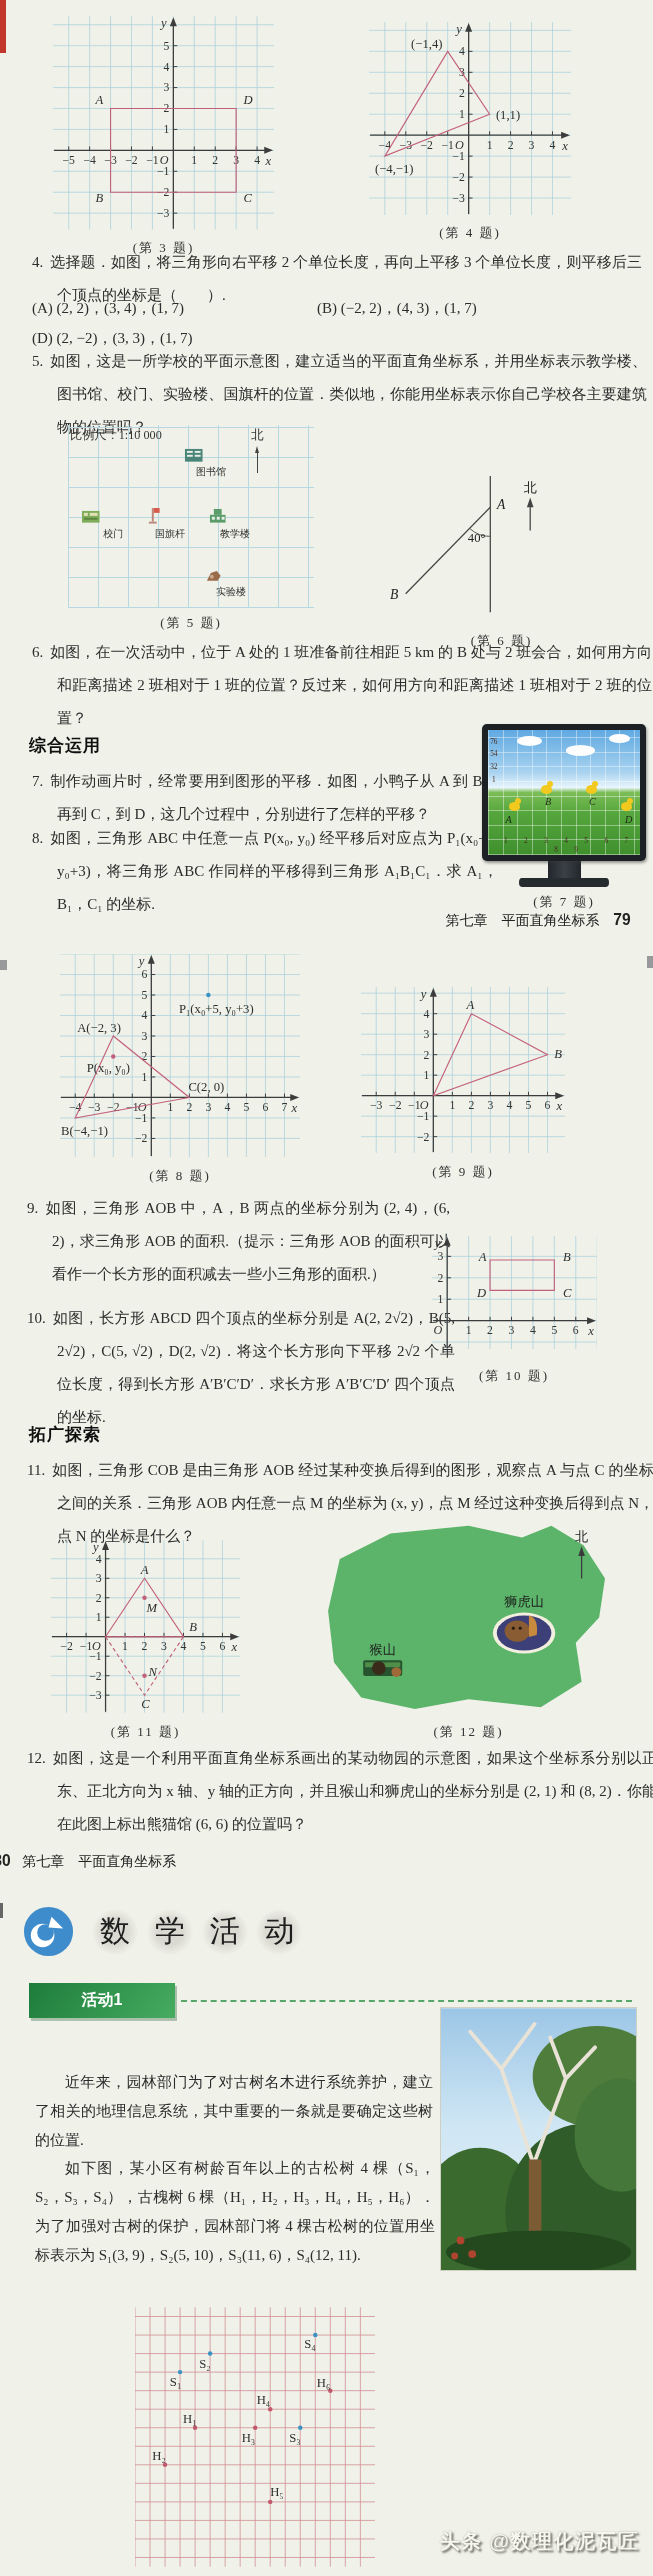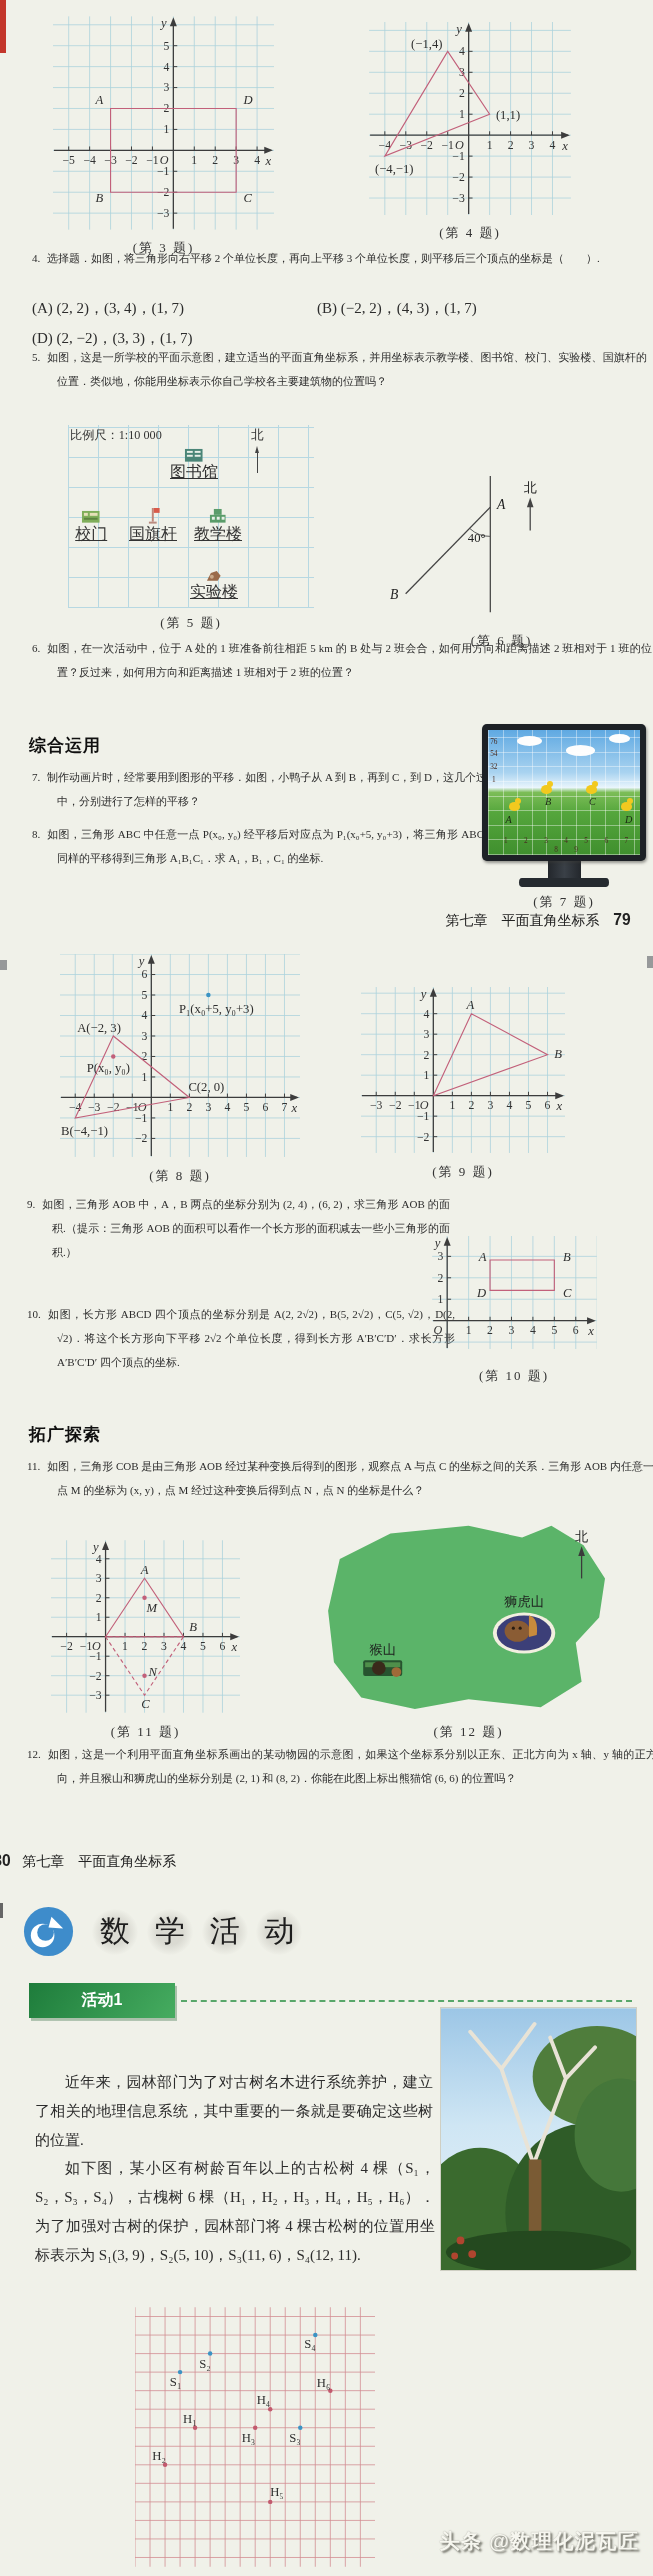--- a/index.html
+++ b/index.html
@@ -1,40 +1,40 @@
 <!DOCTYPE html>
 <html><head>
 <meta charset="utf-8">
 <style>
   html,body{margin:0;padding:0;}
   .page{position:relative;width:654px;height:2576px;background:#f0f1e9;overflow:hidden;
         font-family:"Liberation Serif","DejaVu Serif","DejaVu Sans",serif;color:#2c2c2c;}
   .abs{position:absolute;}
-  .q{font-size:11px;line-height:24px;text-align:justify;padding-left:25px;text-indent:-25px;}
+  .q{font-size:15px;line-height:33px;text-align:justify;padding-left:25px;text-indent:-25px;}
   .qno{margin-right:6.8px;}
   .opts{display:grid;grid-template-columns:285px 263px;row-gap:4.9px;margin-top:2.9px;
         font-size:15px;line-height:25px;}
   .sechdr{font-family:"Liberation Sans","DejaVu Sans",sans-serif;font-weight:700;font-size:17px;color:#101010;letter-spacing:1px;}
   .figcap{text-align:center;font-size:13px;color:#333;margin-top:5.9px;letter-spacing:2px;}
   .figblock{text-align:center;}
   .hdr79{font-size:14px;color:#222;}
   .hdr79 b{font-family:"Liberation Sans","DejaVu Sans",sans-serif;font-size:15.6px;margin-left:13.7px;font-weight:700;}
   .ftr{font-size:14px;color:#222;}
   .ftr b{font-family:"Liberation Sans","DejaVu Sans",sans-serif;font-size:15.6px;margin-right:11.7px;font-weight:700;}
   .para{font-size:15px;line-height:29px;text-align:justify;text-indent:2em;margin-top:44px;}
   
   .map5{width:246px;}
   .m5grid{position:relative;width:246px;height:183px;
      background-image:repeating-linear-gradient(0deg,#b7d8e2 0,#b7d8e2 1px,transparent 1px,transparent 30px),
                       repeating-linear-gradient(90deg,#b7d8e2 0,#b7d8e2 1px,transparent 1px,transparent 30px);}
   .m5scale{position:absolute;left:2px;top:2px;font-size:12.2px;color:#333;}
   .m5north{position:absolute;left:183px;top:2px;font-size:12.7px;color:#333;text-align:center;}
   .narrow{display:block;margin:2px auto 0;width:0;height:0;border-left:2.9px solid transparent;border-right:2.9px solid transparent;border-bottom:7.8px solid #444;}
   .nstem{display:block;margin:-2px auto 0;width:1.5px;height:21.5px;background:#444;}
-  .m5item{position:absolute;width:64px;text-align:center;font-size:16px;color:#333;line-height:16.6px;text-decoration:underline;}
+  .m5item{position:absolute;width:64px;text-align:right;font-size:10px;color:#333;line-height:16.6px;}
   .m5icon{display:block;margin:0 auto 1px;}
   
   .monitor{width:164px;}
   .mframe{position:relative;width:152px;height:125px;background:#1d2126;border-radius:4.9px;padding:5.9px;box-shadow:1px 2px 2.9px rgba(60,60,55,.5);}
   .mscreen{position:relative;width:100%;height:100%;overflow:hidden;
      background:linear-gradient(180deg,#5fa9e2 0%,#a9d3f0 34%,#e9f5fc 46%,#7cbd57 50%,#55a63c 66%,#3f8f2e 100%);}
   .mscreen::after{content:"";position:absolute;inset:0;
      background-image:repeating-linear-gradient(0deg,rgba(255,255,255,.4) 0,rgba(255,255,255,.4) 1px,transparent 1px,transparent 14.6px),
                       repeating-linear-gradient(90deg,rgba(255,255,255,.4) 0,rgba(255,255,255,.4) 1px,transparent 1px,transparent 14.6px);}
   .cloud{position:absolute;background:#fdfdfd;border-radius:50%;}

